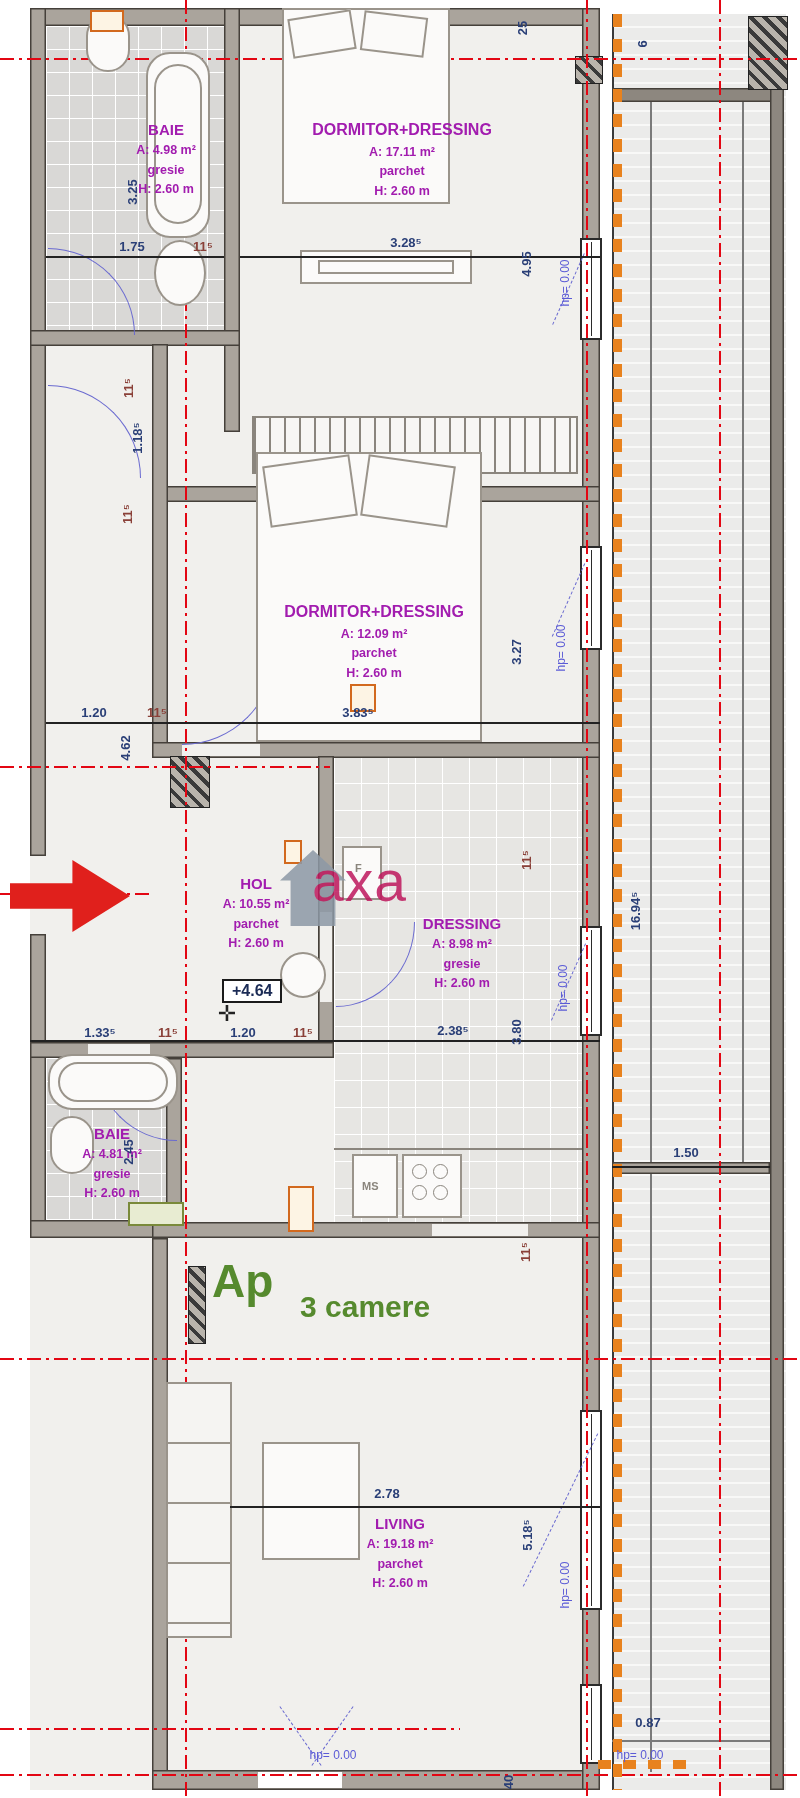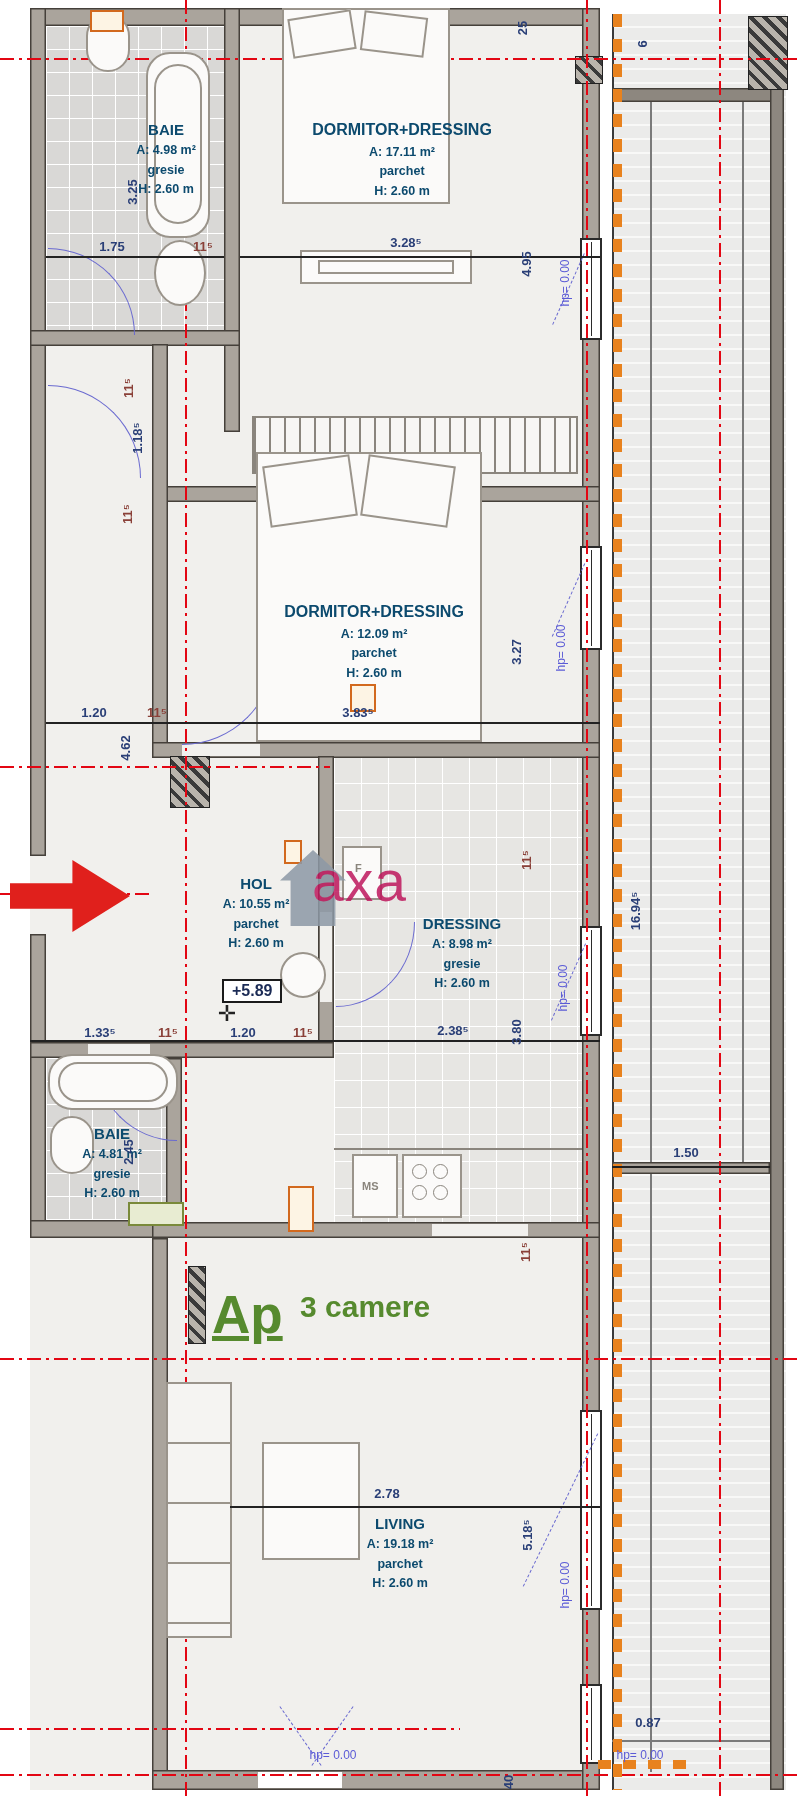--- a/index.html
+++ b/index.html
@@ -31,21 +31,21 @@
   .oline-v{position:absolute;width:9px;
      background:repeating-linear-gradient(180deg,#e8821e 0 13px,transparent 13px 25px);}
   .oline-h{position:absolute;height:9px;
      background:repeating-linear-gradient(90deg,#e8821e 0 13px,transparent 13px 25px);}
   .dimline{position:absolute;background:#222;}
   .dim{position:absolute;font-size:13px;font-weight:700;color:#2a3f77;white-space:nowrap;
        transform:translate(-50%,-50%);}
   .dim.v{transform:translate(-50%,-50%) rotate(-90deg);}
   .dim.red{color:#8a4038;}
   .dim.blue{color:#5b5bd6;font-weight:400;font-size:12px;}
-  .room{position:absolute;text-align:center;color:#0c4a6e;transform:translateX(-50%);
+  .room{position:absolute;text-align:center;color:#a21caf;transform:translateX(-50%);
         line-height:1.55;font-size:12.5px;font-weight:600;white-space:nowrap;}
   .room .rname{font-weight:700;font-size:15px;}
   .room.big .rname{font-size:16px;}
   .arc{position:absolute;border:0 solid #6a6ad0;}
   .arc.tr{border-top-width:1.6px;border-right-width:1.6px;border-top-right-radius:100%;}
   .arc.br{border-bottom-width:1.6px;border-right-width:1.6px;border-bottom-right-radius:100%;}
   .arc.bl{border-bottom-width:1.6px;border-left-width:1.6px;border-bottom-left-radius:100%;}
   .vmark{position:absolute;width:0;border-left:1.5px dashed #6a6ad0;}
   .furn{position:absolute;border:2px solid #9a948b;background:#fbfaf9;box-sizing:border-box;}
   .round{border-radius:24px;}
@@ -245,28 +245,28 @@
     <div>gresie</div>
     <div>H: 2.60 m</div>
   </div>
   <div class="room" style="left:400px;top:1512px;">
     <div class="rname">LIVING</div>
     <div>A: 19.18 m²</div>
     <div>parchet</div>
     <div>H: 2.60 m</div>
   </div>
 
-  <div class="level" style="left:222px;top:979px;">+5.89</div>
+  <div class="level" style="left:222px;top:979px;">+4.64</div>
   <div class="cross" style="left:227px;top:1014px;">✛</div>
 
-  <div class="gtitle" style="left:212px;top:1284px;font-size:53px;text-decoration:underline;">Ap</div>
+  <div class="gtitle" style="left:212px;top:1254px;font-size:46px;">Ap</div>
   <div class="gtitle" style="left:300px;top:1290px;font-size:30px;font-weight:600;">3 camere</div>
 
   <span class="dim v" style="left:132px;top:192px;">3.25</span>
-  <span class="dim" style="left:112px;top:246px;">1.75</span>
+  <span class="dim" style="left:132px;top:246px;">1.75</span>
   <span class="dim red" style="left:203px;top:246px;">11⁵</span>
   <span class="dim" style="left:406px;top:242px;">3.28⁵</span>
   <span class="dim v" style="left:526px;top:264px;">4.95</span>
   <span class="dim v" style="left:522px;top:28px;">25</span>
   <span class="dim v" style="left:642px;top:44px;">6</span>
   <span class="dim v red" style="left:128px;top:388px;">11⁵</span>
   <span class="dim v" style="left:137px;top:438px;">1.18⁵</span>
   <span class="dim v red" style="left:127px;top:514px;">11⁵</span>
   <span class="dim" style="left:94px;top:712px;">1.20</span>
   <span class="dim red" style="left:157px;top:712px;">11⁵</span>

